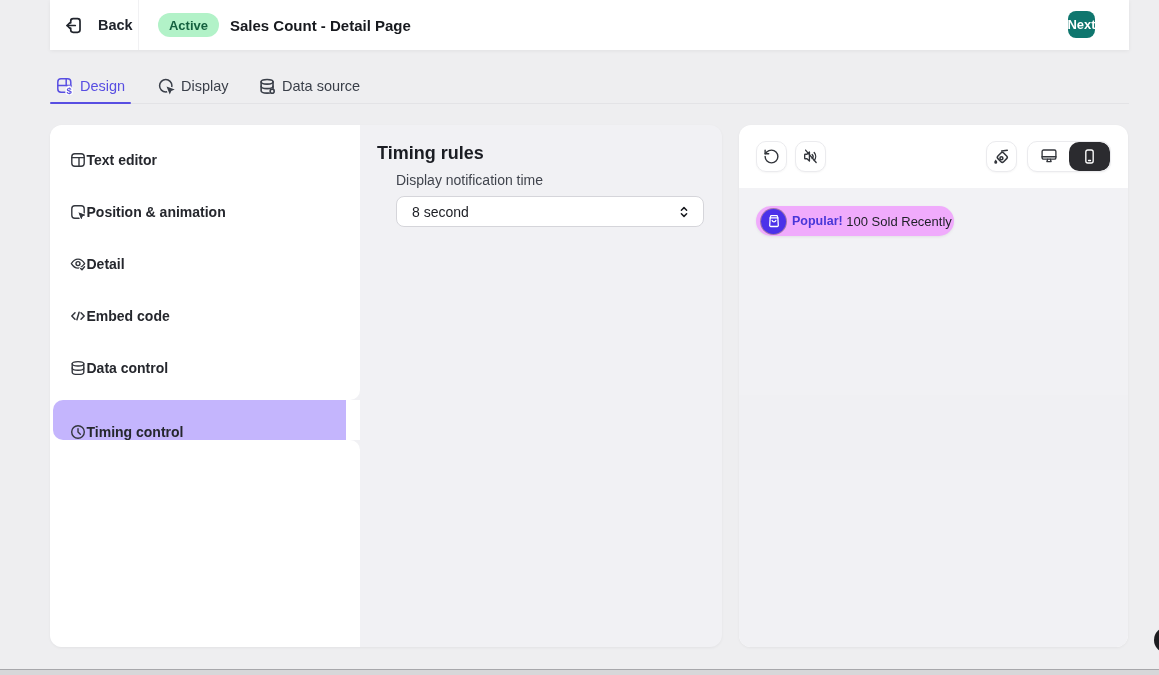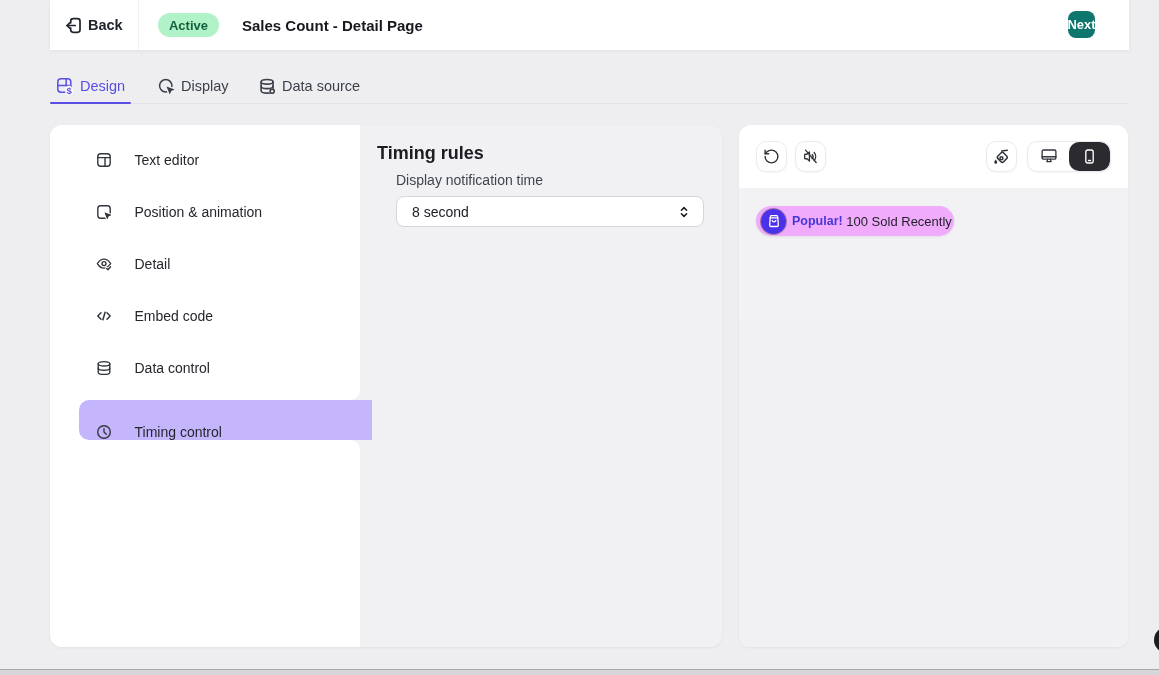--- a/index.html
+++ b/index.html
@@ -2,38 +2,38 @@
 <html><head>
 <meta charset="utf-8">
 <style>
   * { margin:0; padding:0; box-sizing:border-box; }
   html,body { width:1159px; height:675px; }
   body { font-family:"Liberation Sans", sans-serif; background:#eeeef0; position:relative; overflow:hidden; }
   .abs { position:absolute; }
 
   
   #header { left:50px; top:0; width:1079px; height:50px; background:#fff; box-shadow:0 1px 4px rgba(0,0,0,0.06); }
-  #back { left:65px; top:0; height:50px; display:flex; align-items:center; gap:4px; color:#20242c; font-size:14.5px; font-weight:700; }
+  #back { left:65px; top:0; height:50px; display:flex; align-items:center; gap:14px; color:#20242c; font-size:14.5px; font-weight:700; }
   #hdr-sep { left:138px; top:0px; width:1px; height:50px; background:#f1f1f3; }
   #badge { left:158px; top:13px; width:61px; height:24px; background:#b2f2c8; border-radius:12px; color:#14613f; font-size:13px; font-weight:700; display:flex; align-items:center; justify-content:center; }
-  #title { left:230px; top:0; height:50px; display:flex; align-items:center; font-size:15px; font-weight:700; color:#17191e;margin-left:12px; }
+  #title { left:230px; top:0; height:50px; display:flex; align-items:center; font-size:15px; font-weight:700; color:#17191e; }
   #next { left:1068px; top:11px; width:27px; height:27px; background:#0f766e; border-radius:8px; color:#fff; font-size:13px; font-weight:700; display:flex; align-items:center; justify-content:center; }
 
   
   .tab { top:70px; height:32px; display:flex; align-items:center; gap:6px; font-size:14.5px; font-weight:500; color:#3a3f49; }
   #tab-design { left:56px; color:#584ee2; }
   #tab-display { left:158px; }
   #tab-data { left:259px; }
   #tabline { left:50px; top:103px; width:1079px; height:1px; background:#e3e3e6; }
   #tabline-active { left:50px; top:101.5px; width:81px; height:2.5px; background:#584ee2; border-radius:2px; }
 
   
   #card-left { left:50px; top:125px; width:672px; height:522px; background:#f1f1f4; border-radius:12px; box-shadow:0 1px 3px rgba(0,0,0,0.05); overflow:hidden; }
   #menu-col { left:0; top:0; width:310px; height:522px; background:#fff; }
-  .mitem { left:29px; width:292.5px; height:40px; display:flex; align-items:center; padding-left:16.5px; gap:23px; font-size:14px; font-weight:400; color:#25272d; border-radius:10px 0 0 10px; }
+  .mitem { left:3px; width:292.5px; height:40px; display:flex; align-items:center; padding-left:16.5px; gap:1px; font-size:14px; font-weight:700; color:#25272d; border-radius:10px 0 0 10px; }
   #sel-row { background:#c4b5fd;align-items:flex-end; }
   
   .notch { left:300px; width:10px; height:10px; background:#f1f1f4; }
   .notch i { position:absolute; left:0; top:0; width:10px; height:10px; background:#fff; display:block; }
   #notch-top i { border-radius:0 0 10px 0; }
   #notch-bot i { border-radius:0 10px 0 0; }
 
   
   #p-title { left:377px; top:143px; font-size:18px; font-weight:700; color:#1b1d23; }
   #p-label { left:396px; top:172px; font-size:14px; color:#40444d; }

